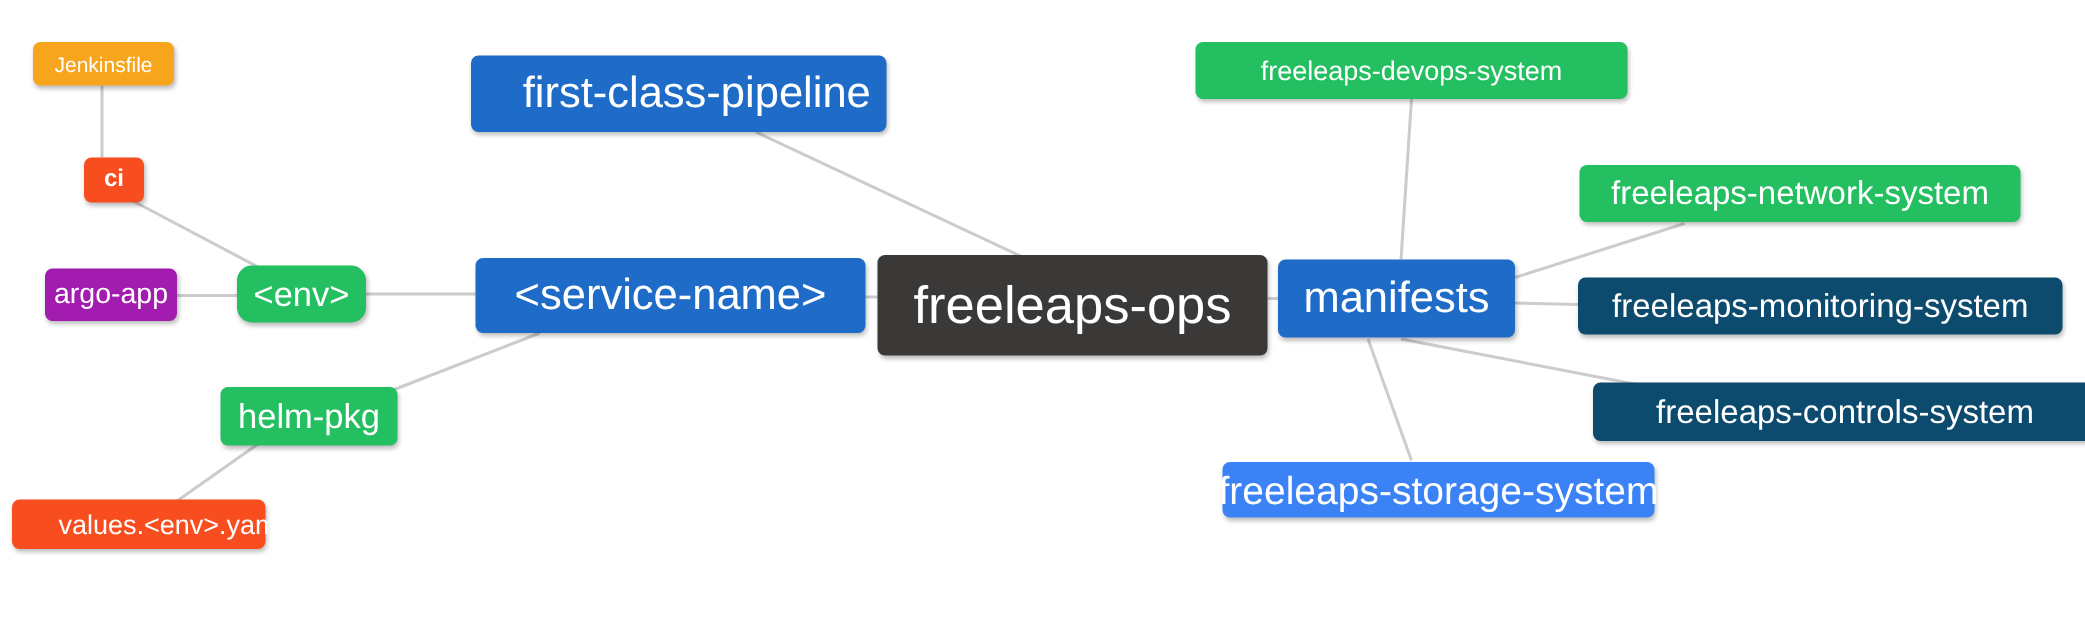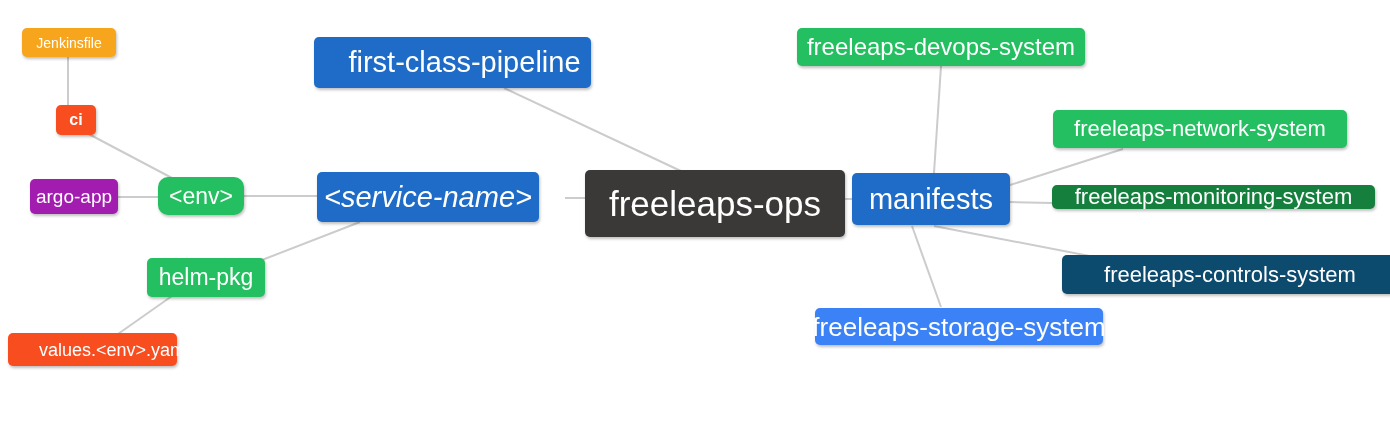--- a/index.html
+++ b/index.html
@@ -43,24 +43,24 @@
       <line x1="1010" y1="202" x2="1052" y2="203" stroke="#cccccc" stroke-width="2"></line>
       <line x1="934" y1="226" x2="1100" y2="258" stroke="#cccccc" stroke-width="2"></line>
       <line x1="912" y1="226" x2="941" y2="307" stroke="#cccccc" stroke-width="2"></line>
     </svg>
   <div class="node-layer">
       <div class="node" style="left: 22px; top: 28px; width: 94px; height: 29px; background: rgb(248, 165, 30); font-size: 14px;">Jenkinsfile</div>
       <div class="node" style="left: 56px; top: 105px; width: 40px; height: 30px; background: rgb(248, 77, 30); font-size: 16px; font-weight: bold;">ci</div>
       <div class="node" style="left: 30px; top: 179px; width: 88px; height: 35px; background: #a21caf; font-size: 19px;">argo-app</div>
       <div class="node" style="left: 158px; top: 177px; width: 86px; height: 38px; background: rgb(35, 191, 96); font-size: 23px; border-radius: 10px;">&lt;env&gt;</div>
       <div class="node" style="left: 314px; top: 37px; width: 277px; height: 51px; background: rgb(30, 108, 199); font-size: 29px; padding-left: 24px;">first-class-pipeline</div>
-      <div class="node" style="left: 317px; top: 172px; width: 222px; height: 50px; background: rgb(30, 108, 199); font-size: 29px; font-style: italic;">&lt;service-name&gt;</div>
+      <div class="node" style="left: 317px; top: 172px; width: 260px; height: 50px; background: rgb(30, 108, 199); font-size: 29px;">&lt;service-name&gt;</div>
       <div class="node" style="left: 585px; top: 170px; width: 260px; height: 67px; background: rgb(59, 56, 56); font-size: 35px;">freeleaps-ops</div>
       <div class="node" style="left: 852px; top: 173px; width: 158px; height: 52px; background: rgb(30, 108, 199); font-size: 29px;">manifests</div>
       <div class="node" style="left: 147px; top: 258px; width: 118px; height: 39px; background: rgb(35, 191, 96); font-size: 23px;">helm-pkg</div>
       <div class="node" style="left: 8px; top: 333px; width: 169px; height: 33px; background: rgb(248, 77, 30); font-size: 18px; padding-left: 43px;">values.&lt;env&gt;.yaml</div>
-      <div class="node" style="left: 797px; top: 28px; width: 288px; height: 38px; background: rgb(35, 191, 96); font-size: 24px;">freeleaps-devops-system</div>
+      <div class="node" style="left: 797px; top: 28px; width: 288px; height: 38px; background: rgb(35, 191, 96); font-size: 18px;">freeleaps-devops-system</div>
       <div class="node" style="left: 1053px; top: 110px; width: 294px; height: 38px; background: rgb(35, 191, 96); font-size: 22px;">freeleaps-network-system</div>
-      <div class="node" style="left: 1052px; top: 185px; width: 323px; height: 24px; background: #15803d; font-size: 22px;">freeleaps-monitoring-system</div>
+      <div class="node" style="left: 1052px; top: 185px; width: 323px; height: 38px; background: #0c4a6e; font-size: 22px;">freeleaps-monitoring-system</div>
       <div class="node" style="left: 1062px; top: 255px; width: 336px; height: 39px; background: #0c4a6e; font-size: 22px;">freeleaps-controls-system</div>
       <div class="node" style="left: 815px; top: 308px; width: 288px; height: 37px; background: #3b82f6; font-size: 26px;">freeleaps-storage-system</div>
     </div>
 </div>
 
 </body></html>

